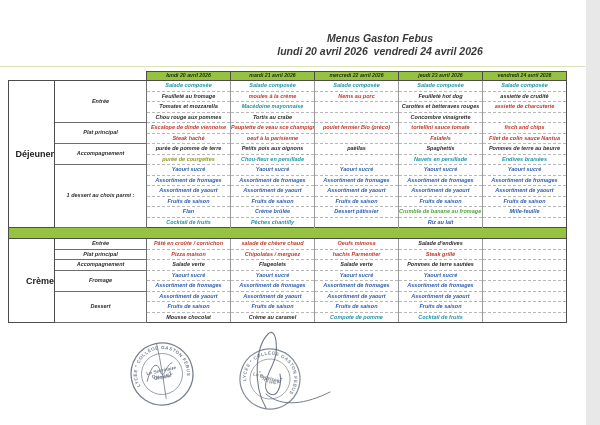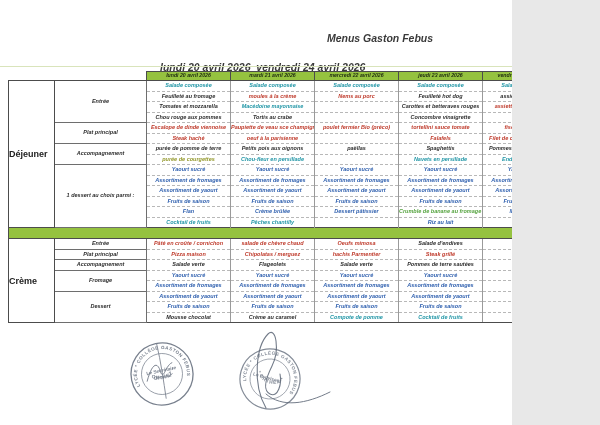--- a/index.html
+++ b/index.html
@@ -1,32 +1,32 @@
 <!DOCTYPE html>
 <html style="--header_green: #95c23f; --teal: #2196a6; --blue: #2e5fae; --red: #bf3a2b; --black: #2d2d2d; --olive: #93982b; --green: #55a33f; --ink: #5b6575;"><head>
 <meta charset="utf-8">
 <style>
   html,body{margin:0;padding:0;background:#e8e8e8;}
-  .page{position:relative;width:512px;height:425px;background:#ffffff;overflow:hidden;
+  .page{position:relative;width:586px;height:425px;background:#ffffff;overflow:hidden;
         font-family:"Liberation Sans",sans-serif;}
   .scanline{position:absolute;left:0;top:66px;width:600px;height:1px;background:#d9e4bb;}
   .title{position:absolute;left:160px;top:32px;width:440px;text-align:center;
          font:italic bold 10.5px "Liberation Sans",sans-serif;color:#3a3a3a;}
-  .subtitle{position:absolute;left:160px;top:45px;width:440px;text-align:left;
-         font:italic bold 10.5px "Liberation Sans",sans-serif;color:#3a3a3a;white-space:pre;margin-top:16px;}
+  .subtitle{position:absolute;left:160px;top:45px;width:440px;text-align:center;
+         font:italic bold 10.5px "Liberation Sans",sans-serif;color:#3a3a3a;white-space:pre;}
 
   table.menu{position:absolute;left:8px;top:71px;width:558px;border-collapse:collapse;table-layout:fixed;}
   table.menu th,table.menu td{padding:0;overflow:hidden;white-space:nowrap;vertical-align:middle;}
   thead tr{height:9px;}
   tbody tr{height:10.5px;}
   tr.seprow{height:11px;}
   th.blank{border:none;background:transparent;}
   th.day{background:var(--header_green);border:1px solid #4c4c4c;
          font:italic bold 5.2px/1 "Liberation Sans",sans-serif;color:#1d2a10;text-align:center;}
-  td.section{border:1px solid #4c4c4c;background:#fff;text-align:left;
+  td.section{border:1px solid #4c4c4c;background:#fff;text-align:right;
          font:bold 9px "Liberation Sans",sans-serif;color:#222;}
   td.glabel{border:1px solid #6e6e6e;text-align:center;
          font:italic bold 5.5px/1 "Liberation Sans",sans-serif;color:#2d2d2d;}
   td.dish{border-left:1px solid #9a9a9a;border-top:1px dashed #b8b8b8;text-align:center;
          font:italic bold 5.5px/1 "Liberation Sans",sans-serif;}
   td.dish:last-child{border-right:1px solid #4c4c4c;}
   tbody tr:first-child td{border-top:1px solid #4c4c4c;}
   tbody tr:last-child td{border-bottom:1.2px solid #4c4c4c;}
   tr.seprow td{background:var(--header_green);border:1px solid #4c4c4c;}
   .c-teal{color:var(--teal);} .c-blue{color:var(--blue);} .c-red{color:var(--red);}

